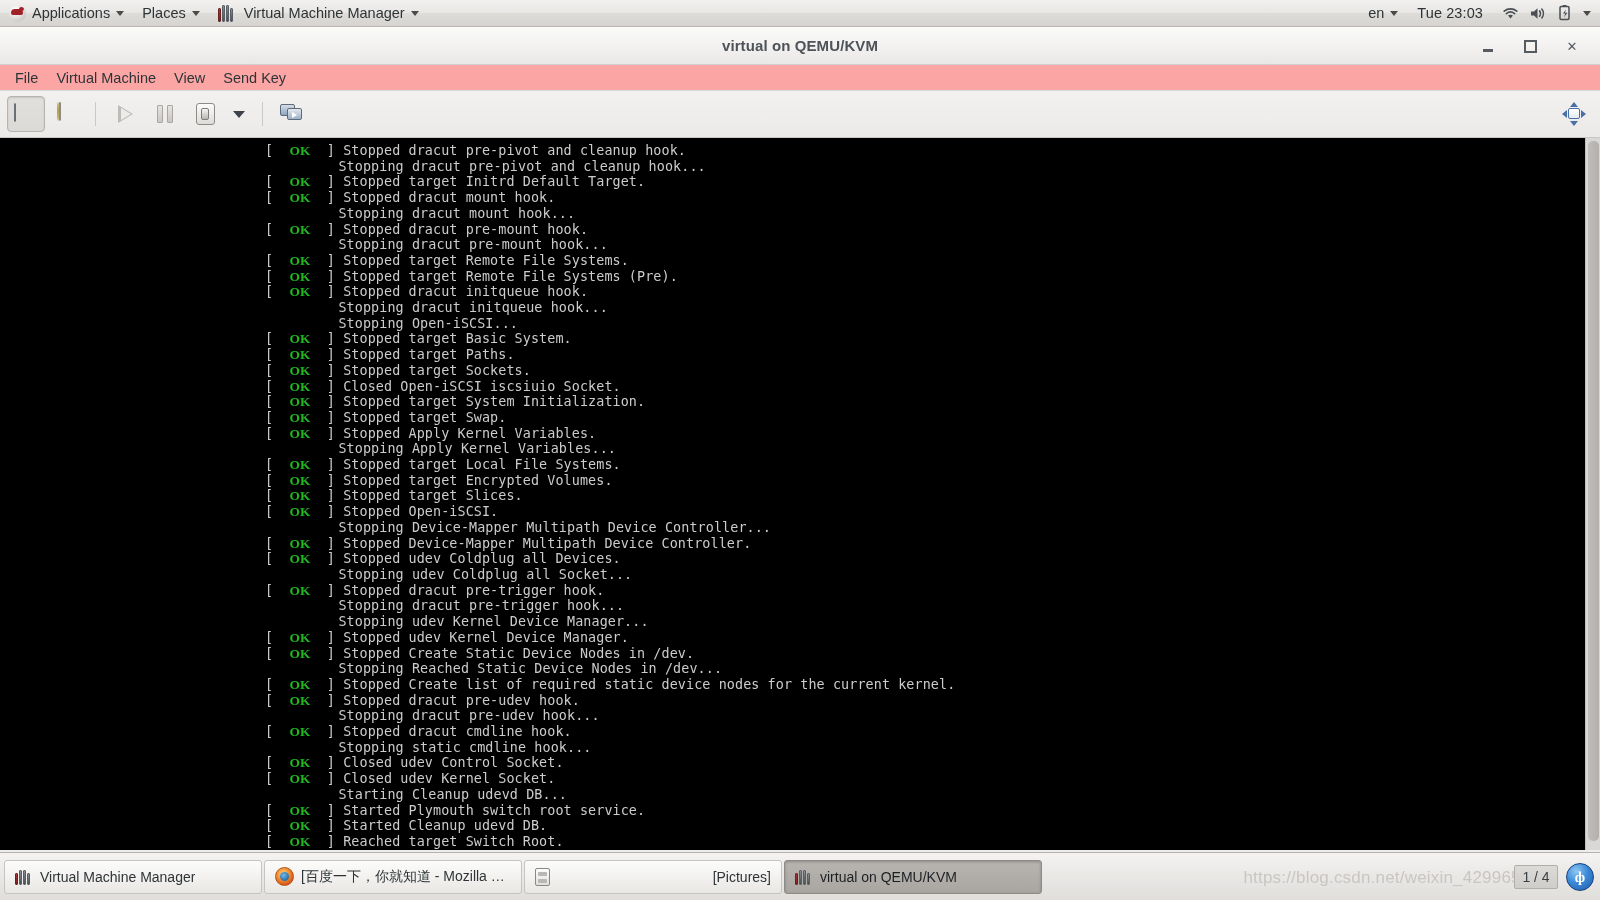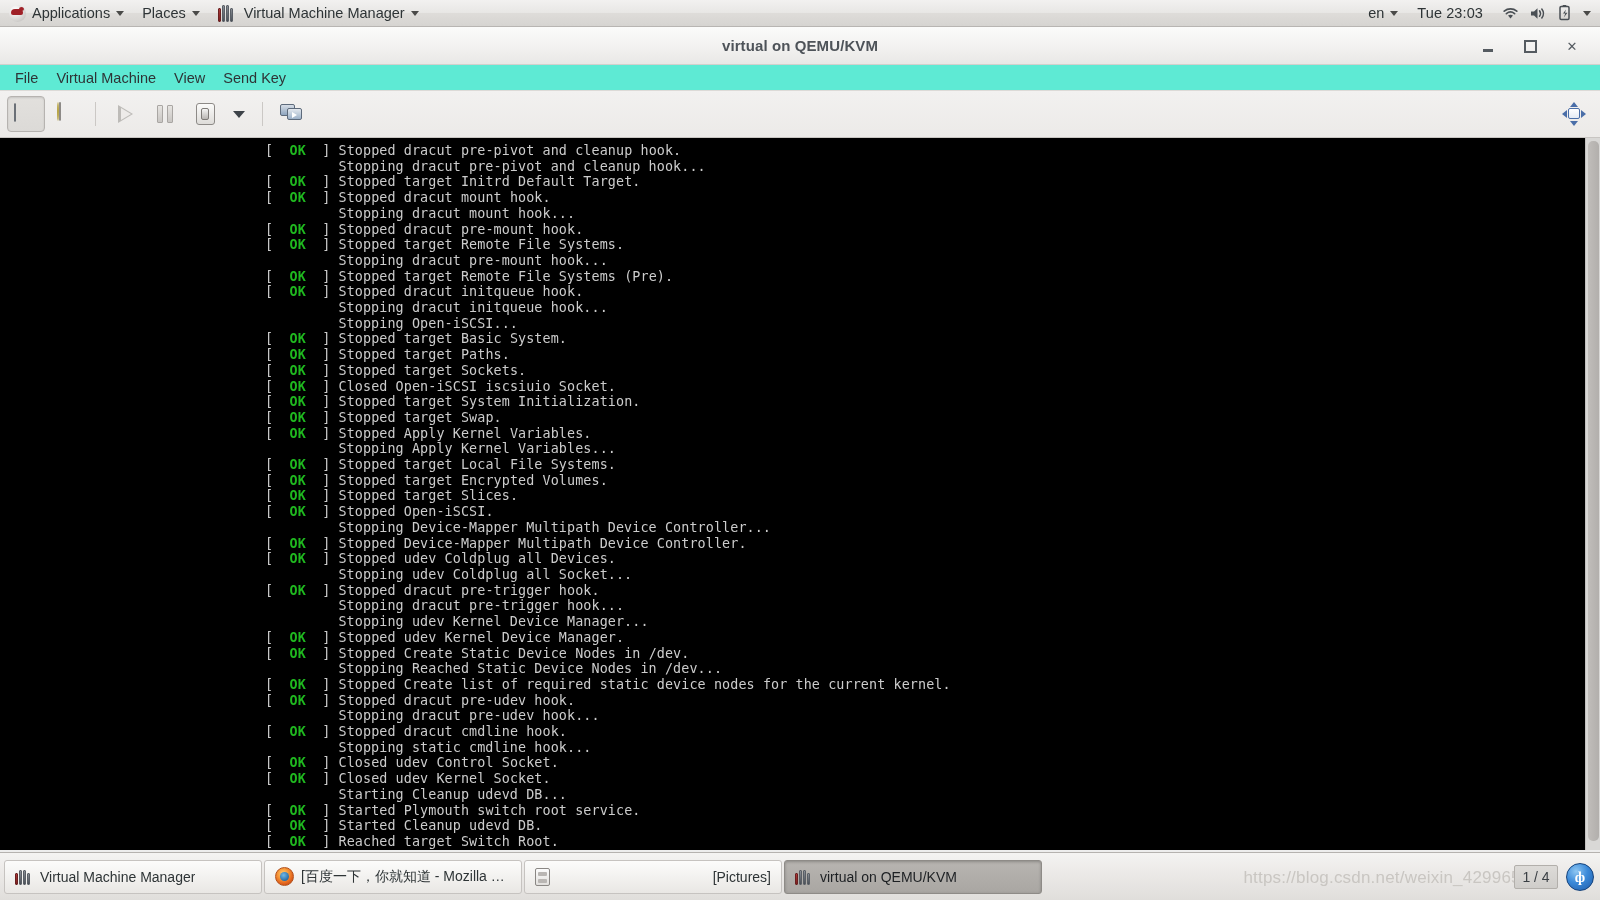--- a/index.html
+++ b/index.html
@@ -80,21 +80,21 @@
   }
   .win-controls .wb {
     width: 16px; height: 16px; display: flex; align-items: center; justify-content: center;
     color: #555b61; font-size: 13px; cursor: default;
   }
   .wb-min::before { content: ""; display:block; width: 10px; height: 3px; background: #555b61; margin-top: 8px; }
   .wb-max::before { content: ""; display:block; width: 9px; height: 9px; border: 2.5px solid #555b61; }
 
   
   #menubar {
-    height: 26px; background: #5eead4;
+    height: 26px; background: #fca5a5;
     border-bottom: 1px solid #dcdad7;
     display: flex; align-items: center; padding-left: 6px;
     font-size: 14.5px; color: #2e3436;
   }
   .menu-item { padding: 3px 9px; cursor: default; border-radius: 2px; }
 
   
   #toolbar {
     height: 47px;
     background: linear-gradient(to bottom,#f2f1f0 0%, #eceae8 100%);
@@ -223,21 +223,21 @@
     padding-top: 5px;
   }
   .cline {
     font-family: "DejaVu Sans Mono", "Liberation Mono", monospace;
     font-size: 13.4px;
     line-height: 15.7px;
     color: #cccccc;
     white-space: pre;
     letter-spacing: 0.1px;
   }
-  .cline .ok { color: #1fb81f; font-weight: bold; }
+  .cline .ok { color: #1fb81f; font-weight: bold; font-family: Liberation Serif, serif; }
   .cline .brk { color: #cccccc; }
 
   
   #console-scroll {
     width: 15px; background: #d9d8d6;
     border-left: 1px solid #c3c1bf;
     position: relative;
   }
   #console-scroll .thumb {
     position: absolute; left: 2px; top: 3px;
@@ -448,22 +448,22 @@
 
   <div id="console-area">
     <div id="console">
 
     <div class="cline"><span class="brk">[  </span><span class="ok">OK</span><span class="brk">  ] </span>Stopped dracut pre-pivot and cleanup hook.</div>
         <div class="cline">         Stopping dracut pre-pivot and cleanup hook...</div>
         <div class="cline"><span class="brk">[  </span><span class="ok">OK</span><span class="brk">  ] </span>Stopped target Initrd Default Target.</div>
         <div class="cline"><span class="brk">[  </span><span class="ok">OK</span><span class="brk">  ] </span>Stopped dracut mount hook.</div>
         <div class="cline">         Stopping dracut mount hook...</div>
         <div class="cline"><span class="brk">[  </span><span class="ok">OK</span><span class="brk">  ] </span>Stopped dracut pre-mount hook.</div>
+        <div class="cline">         Stopping dracut pre-mount hook...</div>
         <div class="cline"><span class="brk">[  </span><span class="ok">OK</span><span class="brk">  ] </span>Stopped target Remote File Systems.</div>
-        <div class="cline">         Stopping dracut pre-mount hook...</div>
         <div class="cline"><span class="brk">[  </span><span class="ok">OK</span><span class="brk">  ] </span>Stopped target Remote File Systems (Pre).</div>
         <div class="cline"><span class="brk">[  </span><span class="ok">OK</span><span class="brk">  ] </span>Stopped dracut initqueue hook.</div>
         <div class="cline">         Stopping dracut initqueue hook...</div>
         <div class="cline">         Stopping Open-iSCSI...</div>
         <div class="cline"><span class="brk">[  </span><span class="ok">OK</span><span class="brk">  ] </span>Stopped target Basic System.</div>
         <div class="cline"><span class="brk">[  </span><span class="ok">OK</span><span class="brk">  ] </span>Stopped target Paths.</div>
         <div class="cline"><span class="brk">[  </span><span class="ok">OK</span><span class="brk">  ] </span>Stopped target Sockets.</div>
         <div class="cline"><span class="brk">[  </span><span class="ok">OK</span><span class="brk">  ] </span>Closed Open-iSCSI iscsiuio Socket.</div>
         <div class="cline"><span class="brk">[  </span><span class="ok">OK</span><span class="brk">  ] </span>Stopped target System Initialization.</div>
         <div class="cline"><span class="brk">[  </span><span class="ok">OK</span><span class="brk">  ] </span>Stopped target Swap.</div>

